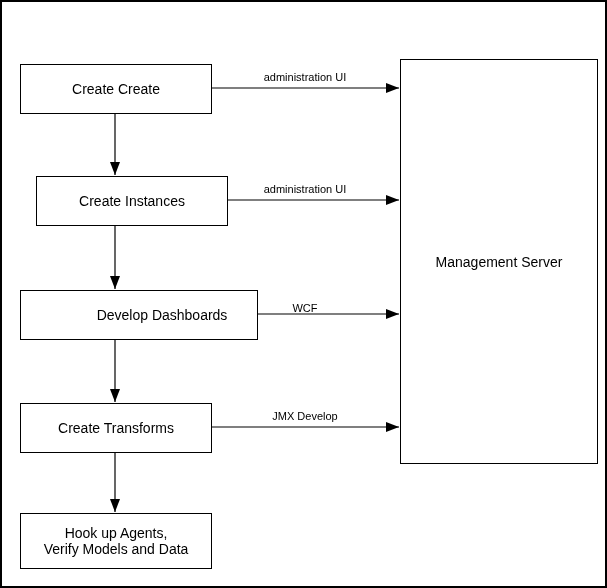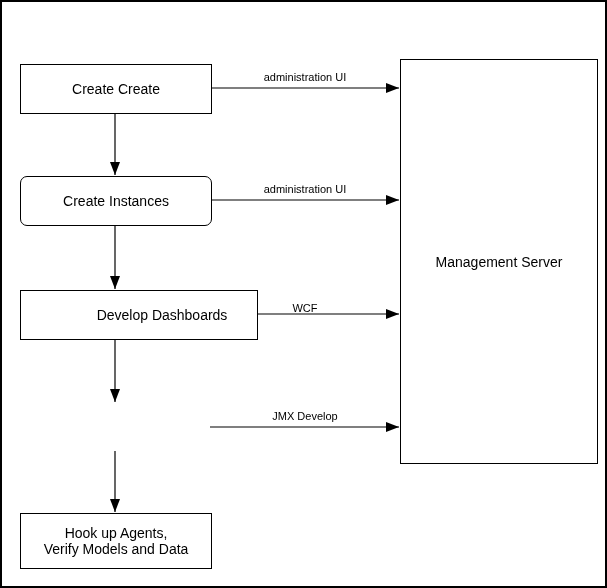--- a/index.html
+++ b/index.html
@@ -29,21 +29,21 @@
     background: #fff;
     border: 1px solid #000;
     display: flex;
     align-items: center;
     justify-content: center;
     text-align: center;
     font-size: 14px;
   }
   .box span { white-space: pre-line; }
   .b-create-types       { left: 18px;  top: 62px;  width: 190px; height: 48px; }
-  .b-create-instances   { left: 18px;  top: 174px; width: 190px; height: 48px; border-radius: 7px; }
+  .b-create-instances   { left: 34px;  top: 174px; width: 190px; height: 48px; }
   .b-develop-dashboards { left: 18px;  top: 288px; width: 190px; height: 48px; padding-left: 46px; }
   .b-create-transforms  { left: 18px;  top: 401px; width: 190px; height: 48px; }
   .b-hook-up-agents     { left: 18px;  top: 511px; width: 190px; height: 54px; }
   .b-management-server  { left: 398px; top: 57px;  width: 196px; height: 403px; }
   .edge-label {
     position: absolute;
     left: 208px;
     width: 190px;
     text-align: center;
     font-size: 11px;
@@ -85,20 +85,23 @@
   </div>
 
   <div class="box b-create-instances">
     <span>Create Instances</span>
   </div>
 
   <div class="box b-develop-dashboards">
     <span>Develop Dashboards</span>
   </div>
 
+  <div class="box b-create-transforms">
+    <span>Create Transforms</span>
+  </div>
 
   <div class="box b-hook-up-agents">
     <span>Hook up Agents,
 Verify Models and Data</span>
   </div>
 
   <div class="box b-management-server">
     <span>Management Server</span>
   </div>
 

